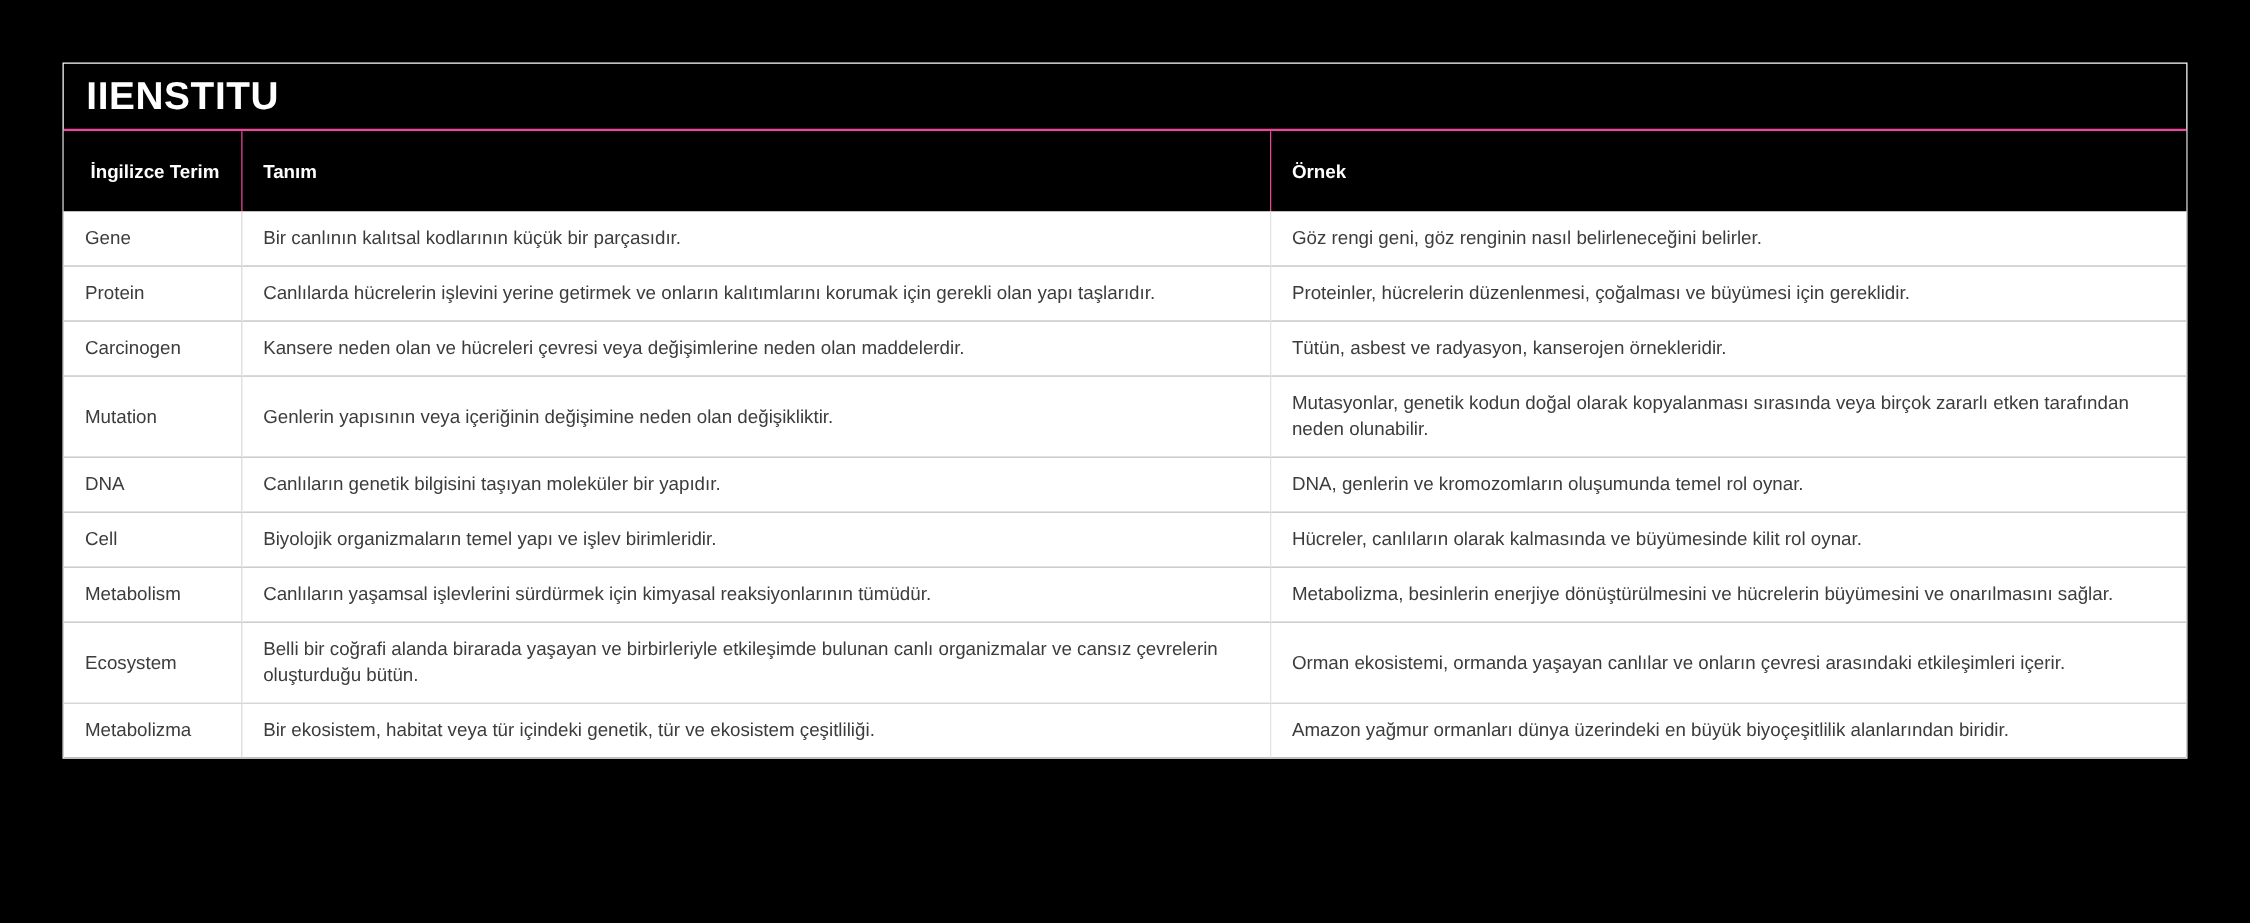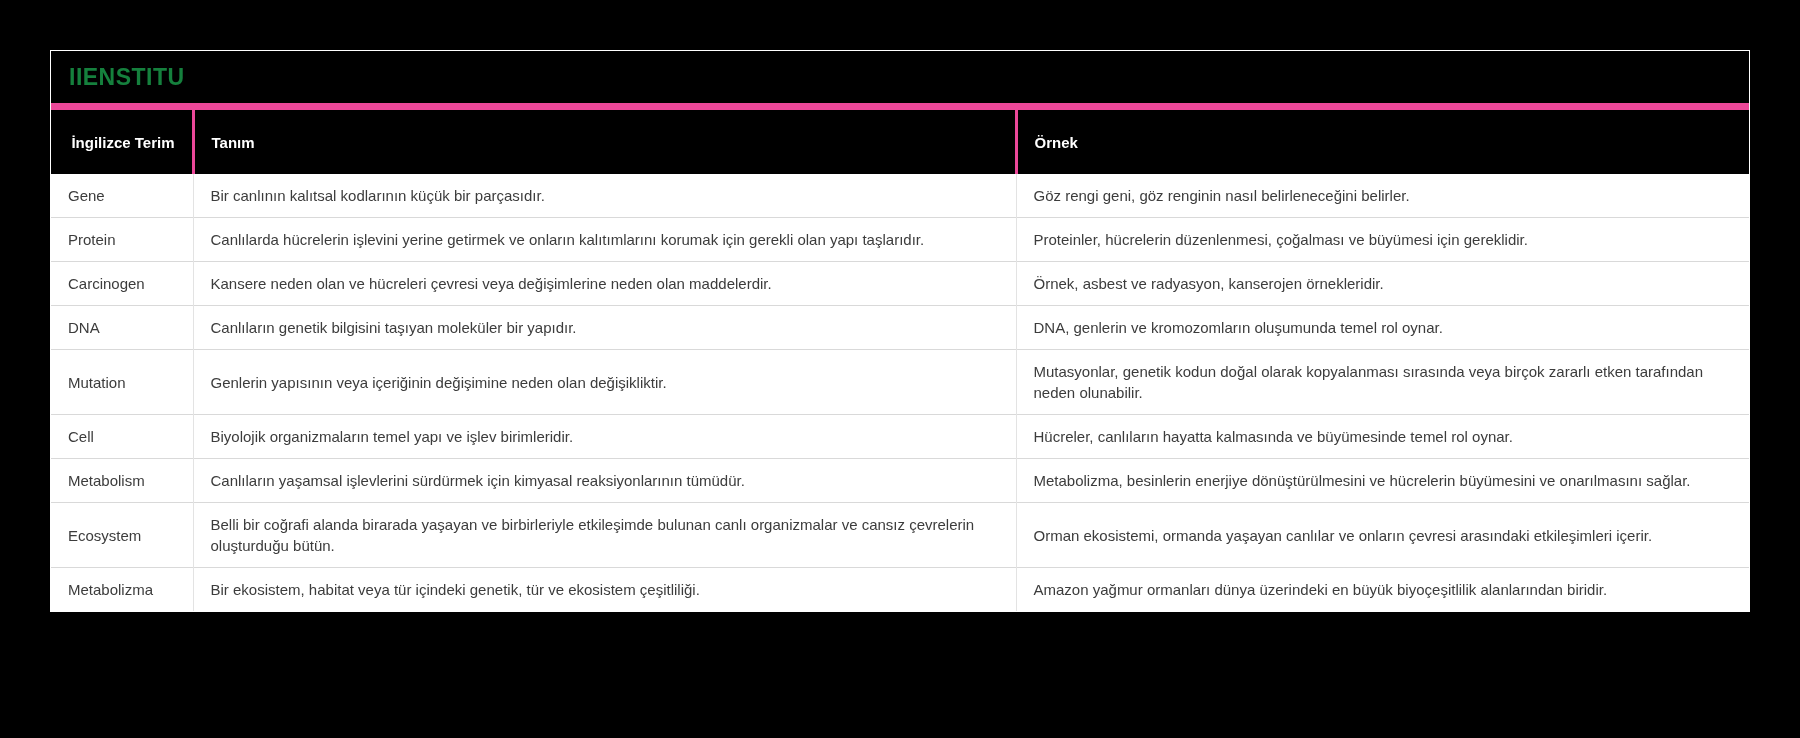--- a/index.html
+++ b/index.html
@@ -22,46 +22,46 @@
     width: 1700px;
     box-sizing: border-box;
     border: 1px solid #ffffff;
     background: #000000;
   }
   .card-title {
     height: 52px;
     display: flex;
     align-items: center;
     padding: 0 18px;
-    color: #15803d;
-    font-size: 23px;
+    color: #ffffff;
+    font-size: 31px;
     font-weight: bold;
     letter-spacing: 0.5px;
-    border-bottom: 7px solid #ec4899;
+    border-bottom: 2px solid #ec4899;
   }
   table.glossary {
     width: 100%;
     border-collapse: collapse;
     table-layout: fixed;
     font-size: 15px;
   }
   col.c1 { width: 142px; }
   col.c2 { width: 823px; }
   col.c3 { width: auto; }
   thead th {
     background: #000000;
     color: #ffffff;
     font-weight: bold;
     text-align: left;
     vertical-align: middle;
     height: 64px;
     box-sizing: border-box;
     padding: 11px 17px;
     line-height: 21px;
-    border-left: 3px solid #ec4899;
+    border-left: 1px solid #ec4899;
   }
   thead th:first-child { border-left: none; text-align: right; }
   tbody td {
     background: #ffffff;
     color: #3c3c3c;
     vertical-align: middle;
     padding: 11px 17px;
     line-height: 21px;
     border-top: 1px solid #d9d9d9;
     border-left: 1px solid #e3e3e3;
@@ -98,39 +98,39 @@
 
   <tr>
     <td>Protein</td>
     <td>Canlılarda hücrelerin işlevini yerine getirmek ve onların kalıtımlarını korumak için gerekli olan yapı taşlarıdır.</td>
     <td>Proteinler, hücrelerin düzenlenmesi, çoğalması ve büyümesi için gereklidir.</td>
   </tr>
 
   <tr>
     <td>Carcinogen</td>
     <td>Kansere neden olan ve hücreleri çevresi veya değişimlerine neden olan maddelerdir.</td>
-    <td>Örnek, asbest ve radyasyon, kanserojen örnekleridir.</td>
+    <td>Tütün, asbest ve radyasyon, kanserojen örnekleridir.</td>
+  </tr>
+
+  <tr>
+    <td>Mutation</td>
+    <td>Genlerin yapısının veya içeriğinin değişimine neden olan değişikliktir.</td>
+    <td>Mutasyonlar, genetik kodun doğal olarak kopyalanması sırasında veya birçok zararlı etken tarafından neden olunabilir.</td>
   </tr>
 
   <tr>
     <td>DNA</td>
     <td>Canlıların genetik bilgisini taşıyan moleküler bir yapıdır.</td>
     <td>DNA, genlerin ve kromozomların oluşumunda temel rol oynar.</td>
   </tr>
 
   <tr>
-    <td>Mutation</td>
-    <td>Genlerin yapısının veya içeriğinin değişimine neden olan değişikliktir.</td>
-    <td>Mutasyonlar, genetik kodun doğal olarak kopyalanması sırasında veya birçok zararlı etken tarafından neden olunabilir.</td>
-  </tr>
-
-  <tr>
     <td>Cell</td>
     <td>Biyolojik organizmaların temel yapı ve işlev birimleridir.</td>
-    <td>Hücreler, canlıların hayatta kalmasında ve büyümesinde temel rol oynar.</td>
+    <td>Hücreler, canlıların olarak kalmasında ve büyümesinde kilit rol oynar.</td>
   </tr>
 
   <tr>
     <td>Metabolism</td>
     <td>Canlıların yaşamsal işlevlerini sürdürmek için kimyasal reaksiyonlarının tümüdür.</td>
     <td>Metabolizma, besinlerin enerjiye dönüştürülmesini ve hücrelerin büyümesini ve onarılmasını sağlar.</td>
   </tr>
 
   <tr>
     <td>Ecosystem</td>

